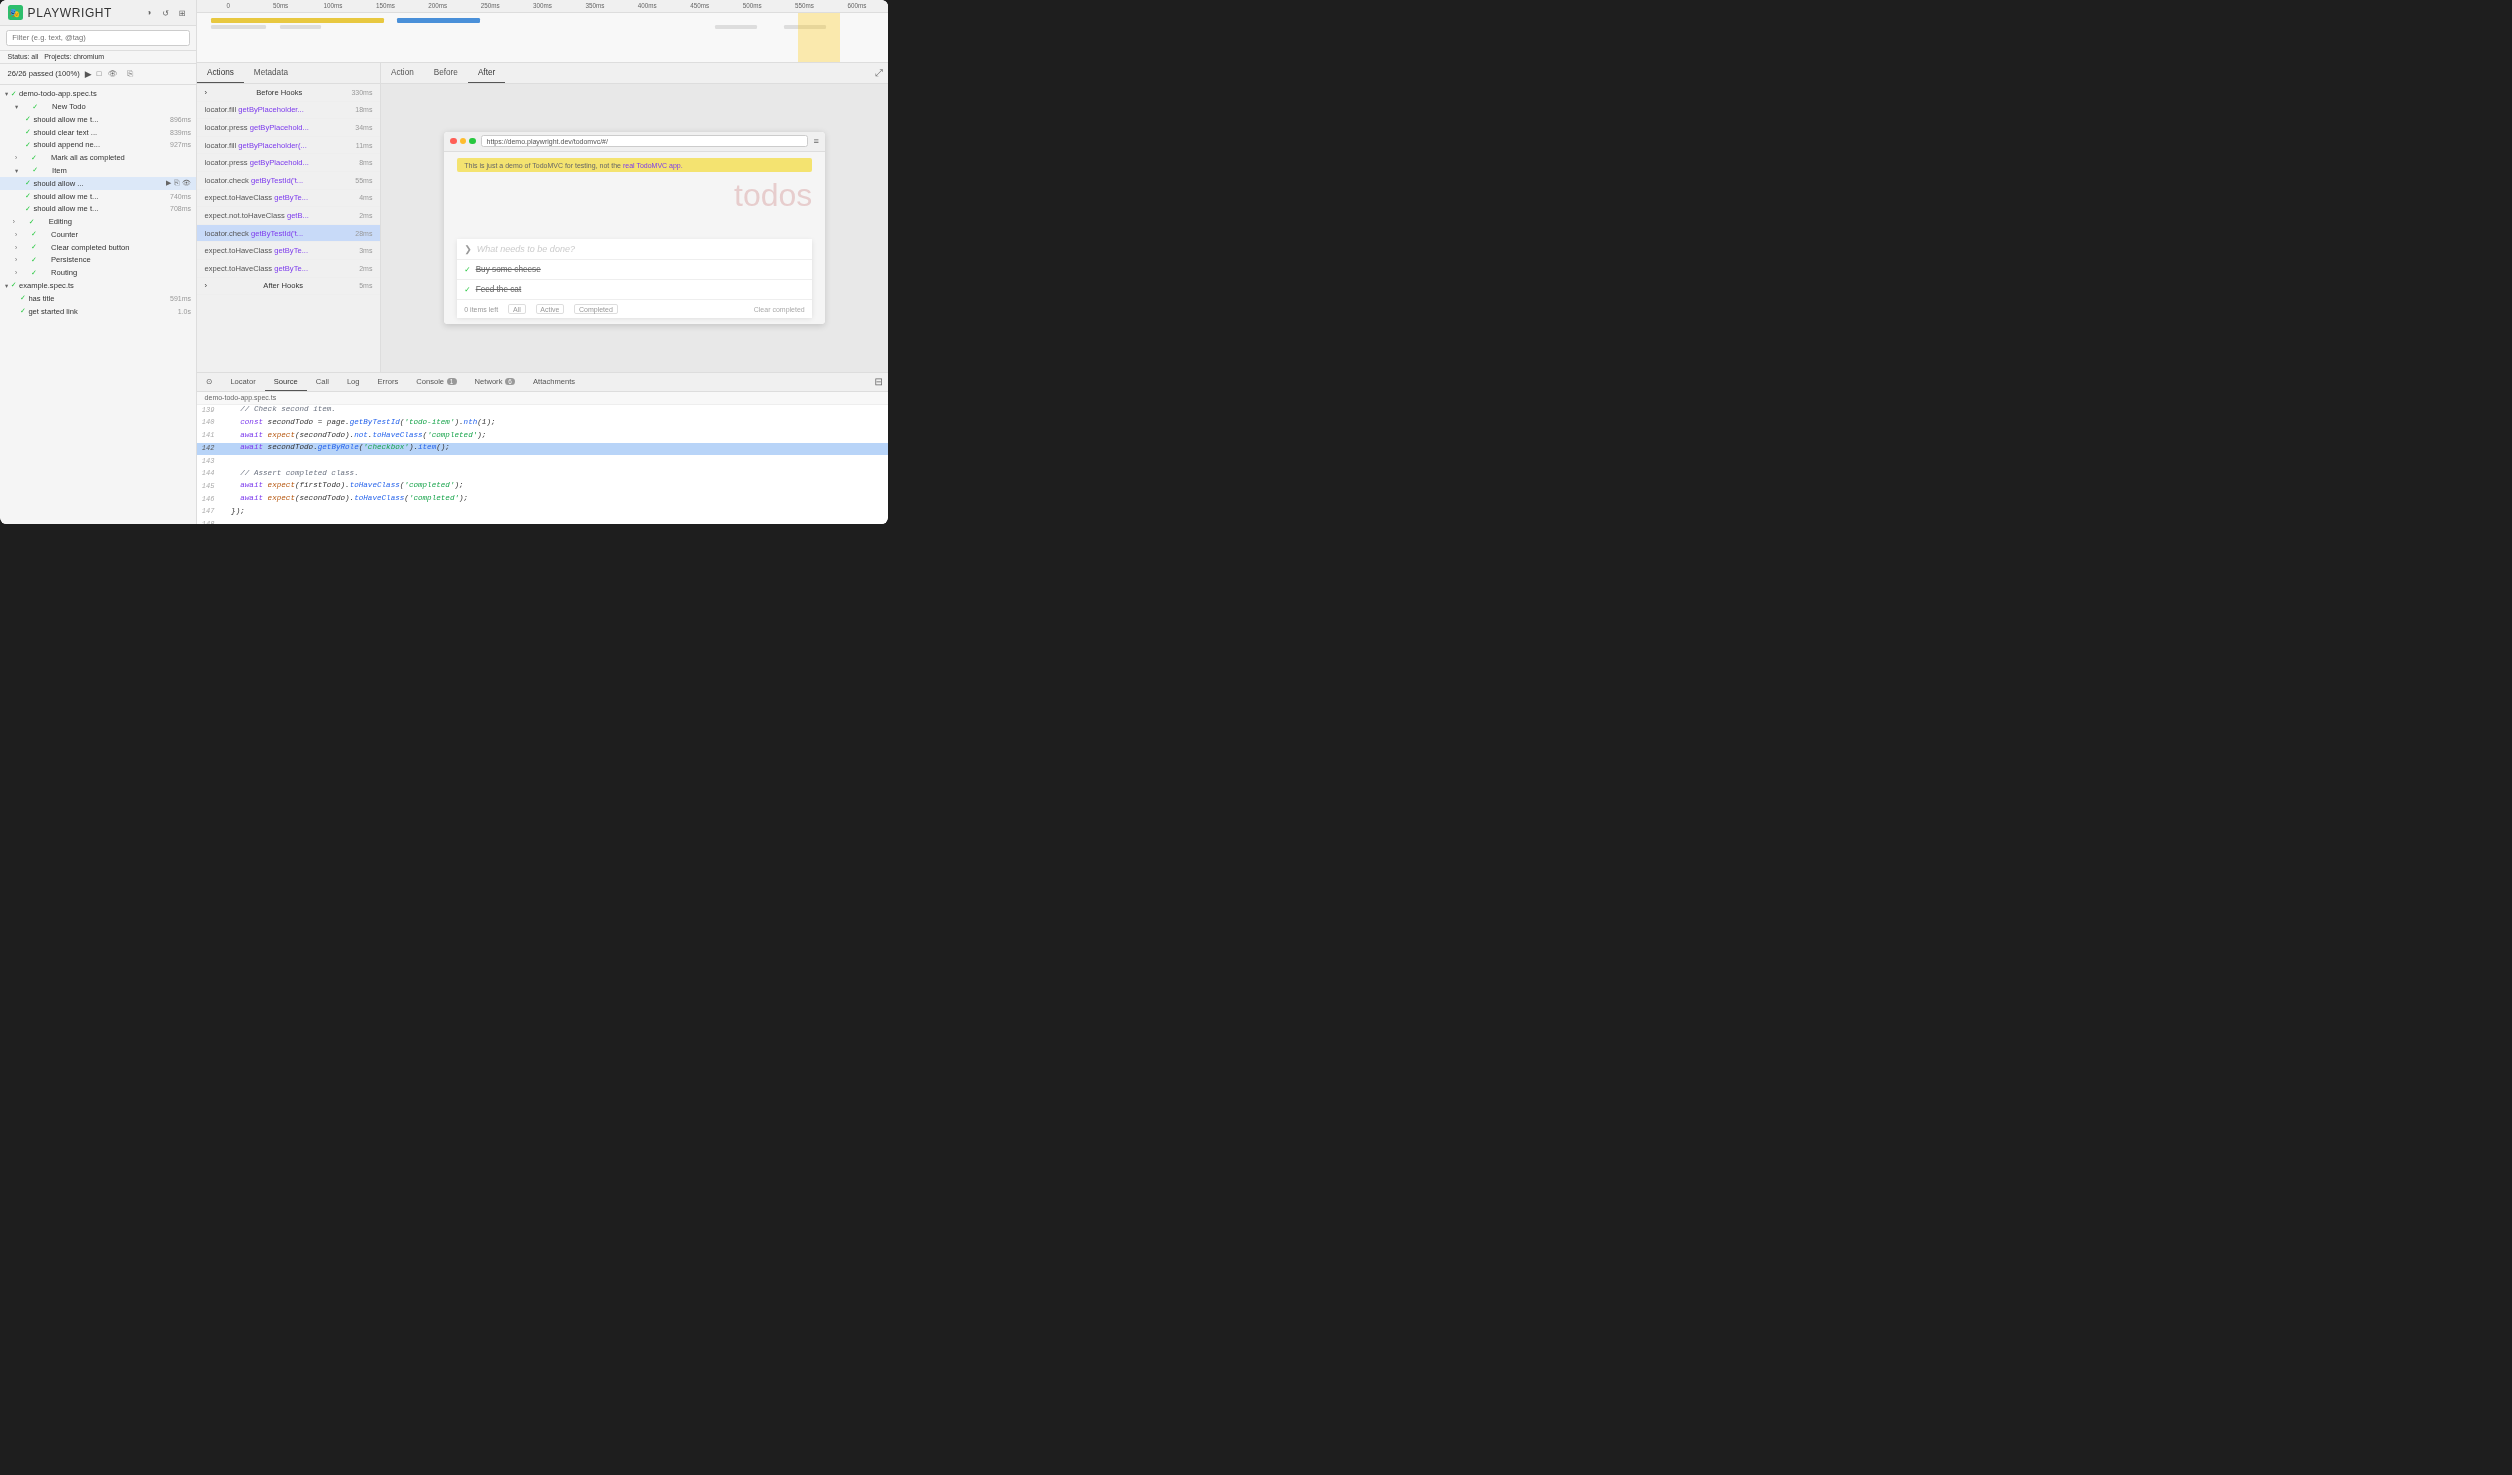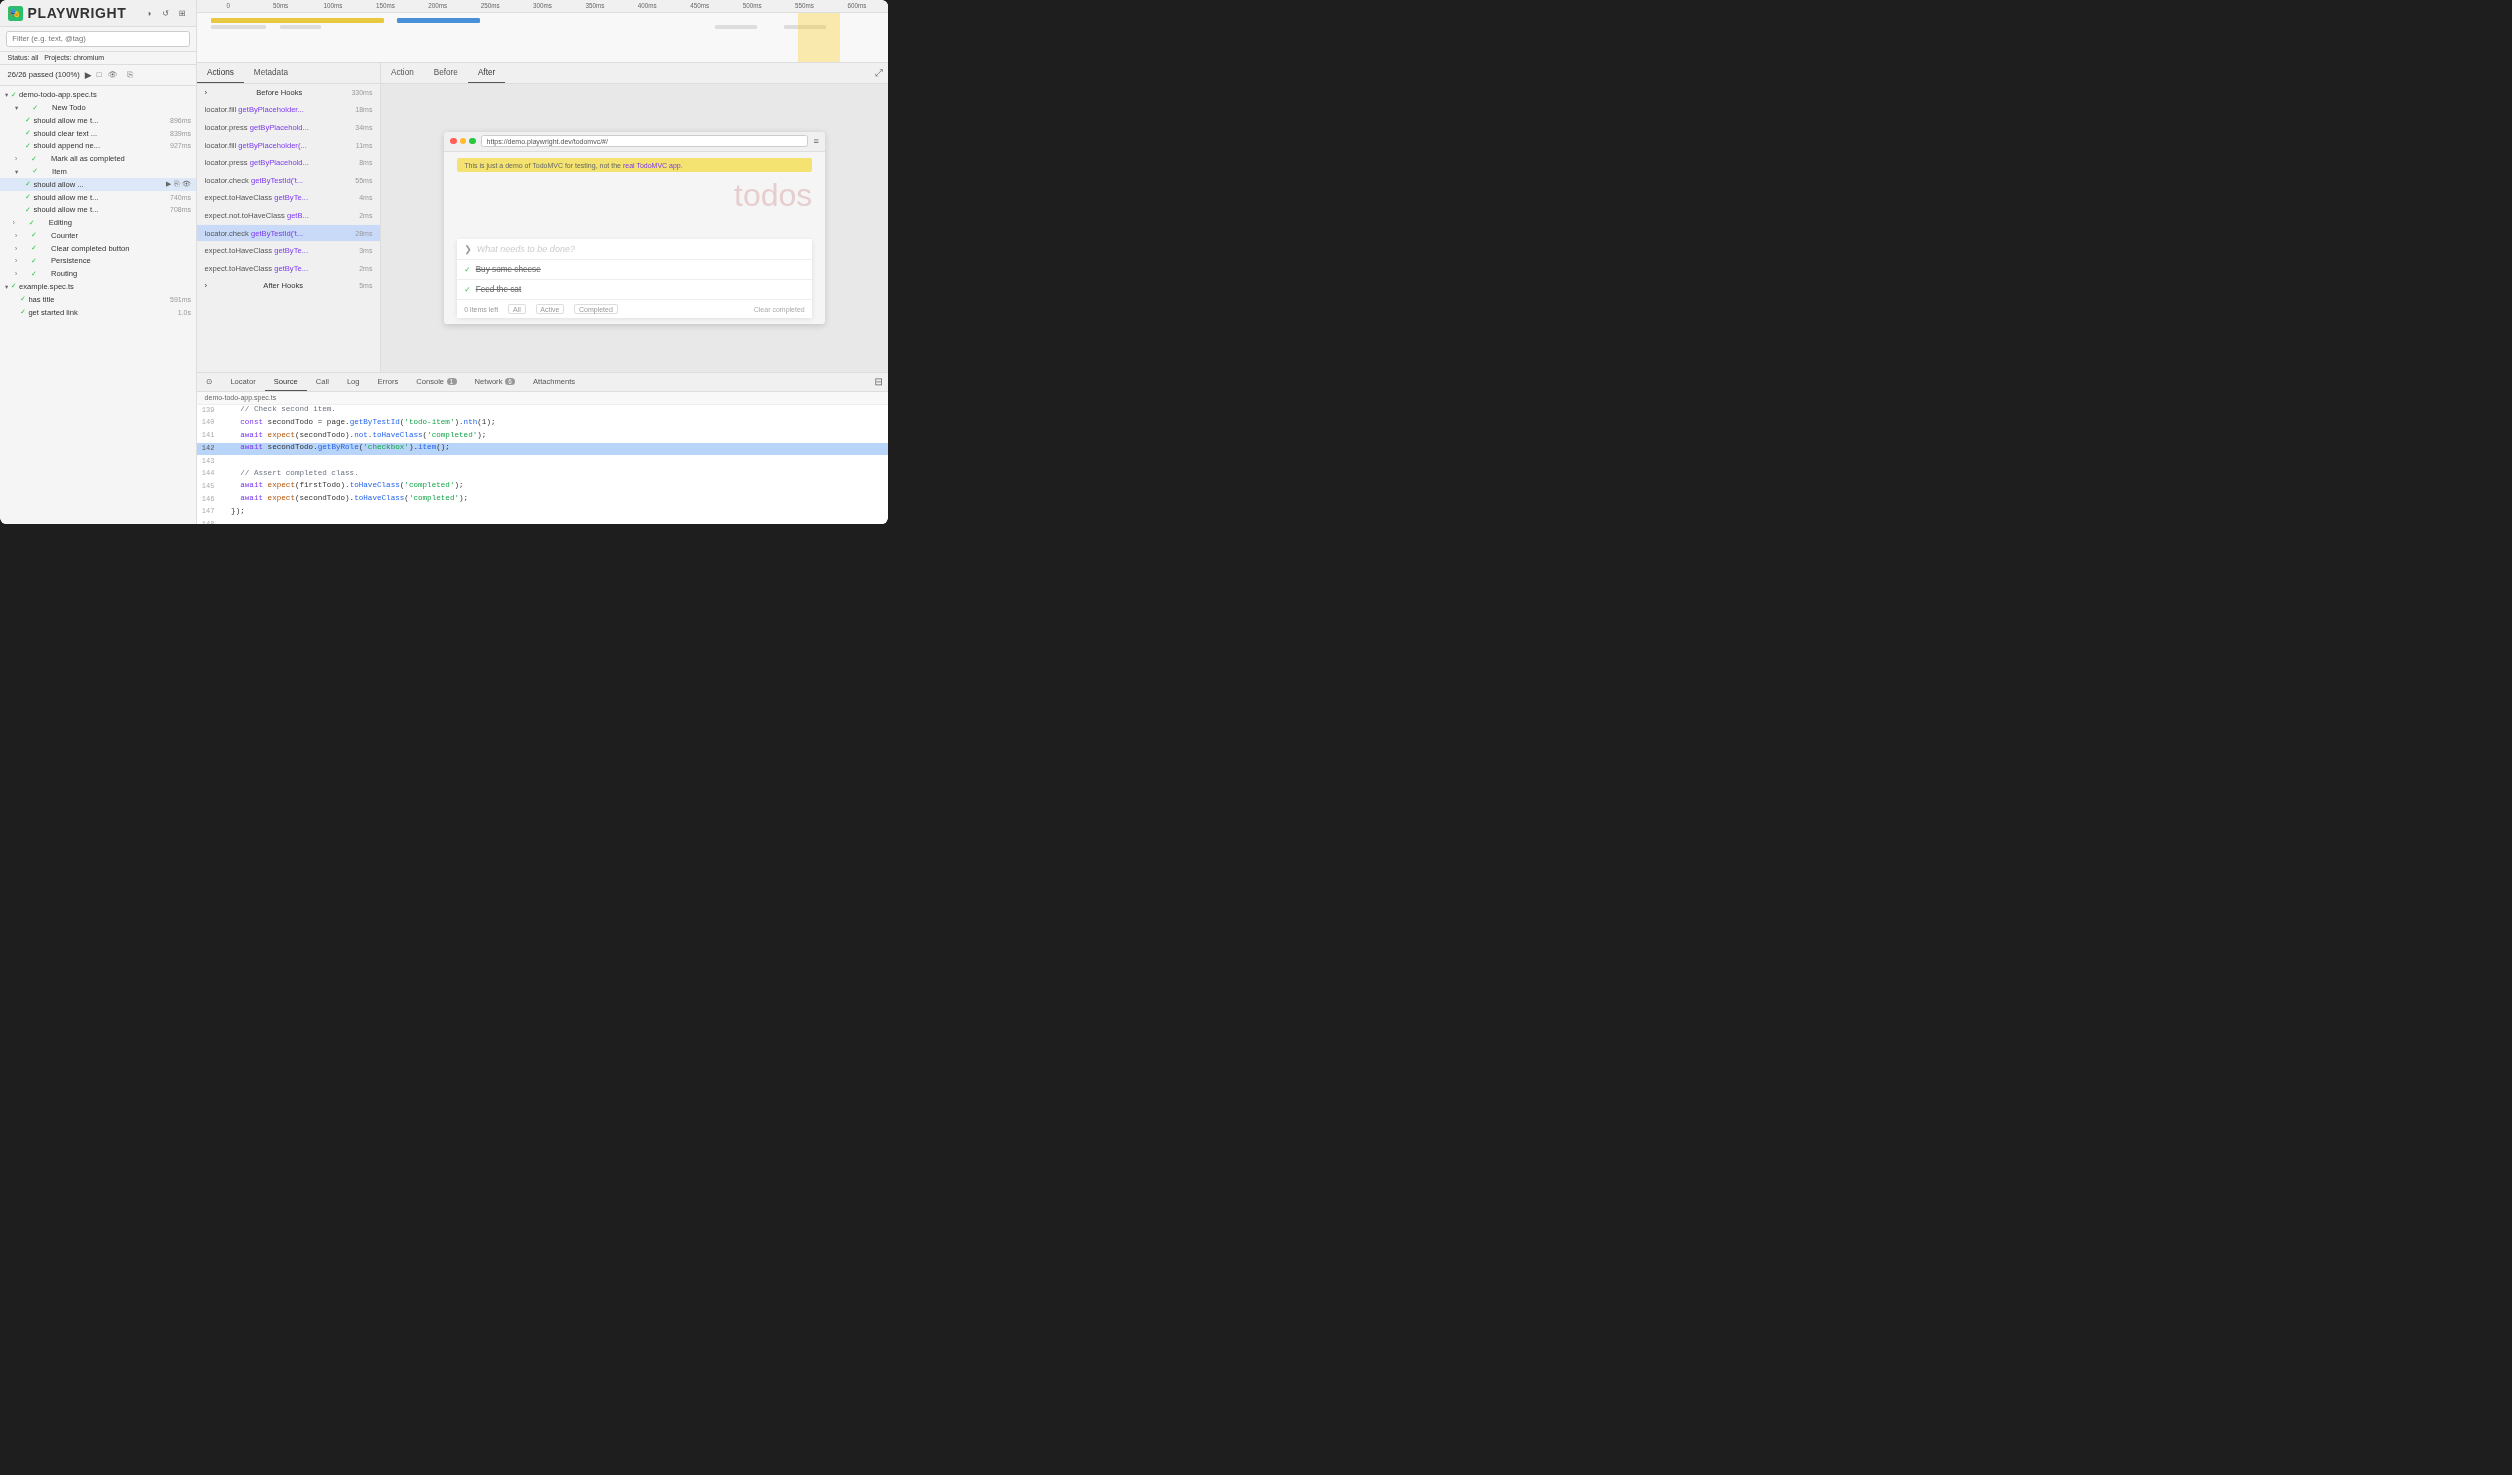--- a/index.html
+++ b/index.html
@@ -81,22 +81,22 @@
       border-bottom: 0.6px solid #ddd;
     }
     .playwright-logo {
       width: 15px; height: 15px;
       background: #2dbe6c;
       border-radius: 2.5px;
       display: flex; align-items: center; justify-content: center;
       font-size: 9px;
     }
     .playwright-title {
-      font-size: 14px;
-      font-weight: 700;
+      font-size: 12px;
+      font-weight: 400;
       letter-spacing: 0.6px;
       color: #333;
     }
     .sidebar-icons {
       margin-left: auto;
       display: flex;
       gap: 3.8px;
     }
     .icon-btn {
       width: 12.7px; height: 12.7px;
@@ -479,20 +479,21 @@
       background: #f8f8f8;
       border-bottom: 0.6px solid #eee;
     }
 
     .code-view {
       flex: 1;
       overflow-y: auto;
       background: white;
       font-family: 'Courier New', monospace;
       font-size: 7.6px;
+      font-style: italic;
     }
 
     .code-line {
       display: flex;
       align-items: flex-start;
       min-height: 12.7px;
       padding: 0.6px 0;
     }
     .code-line.highlighted { background: #b8d4f8; }
     .line-num {

